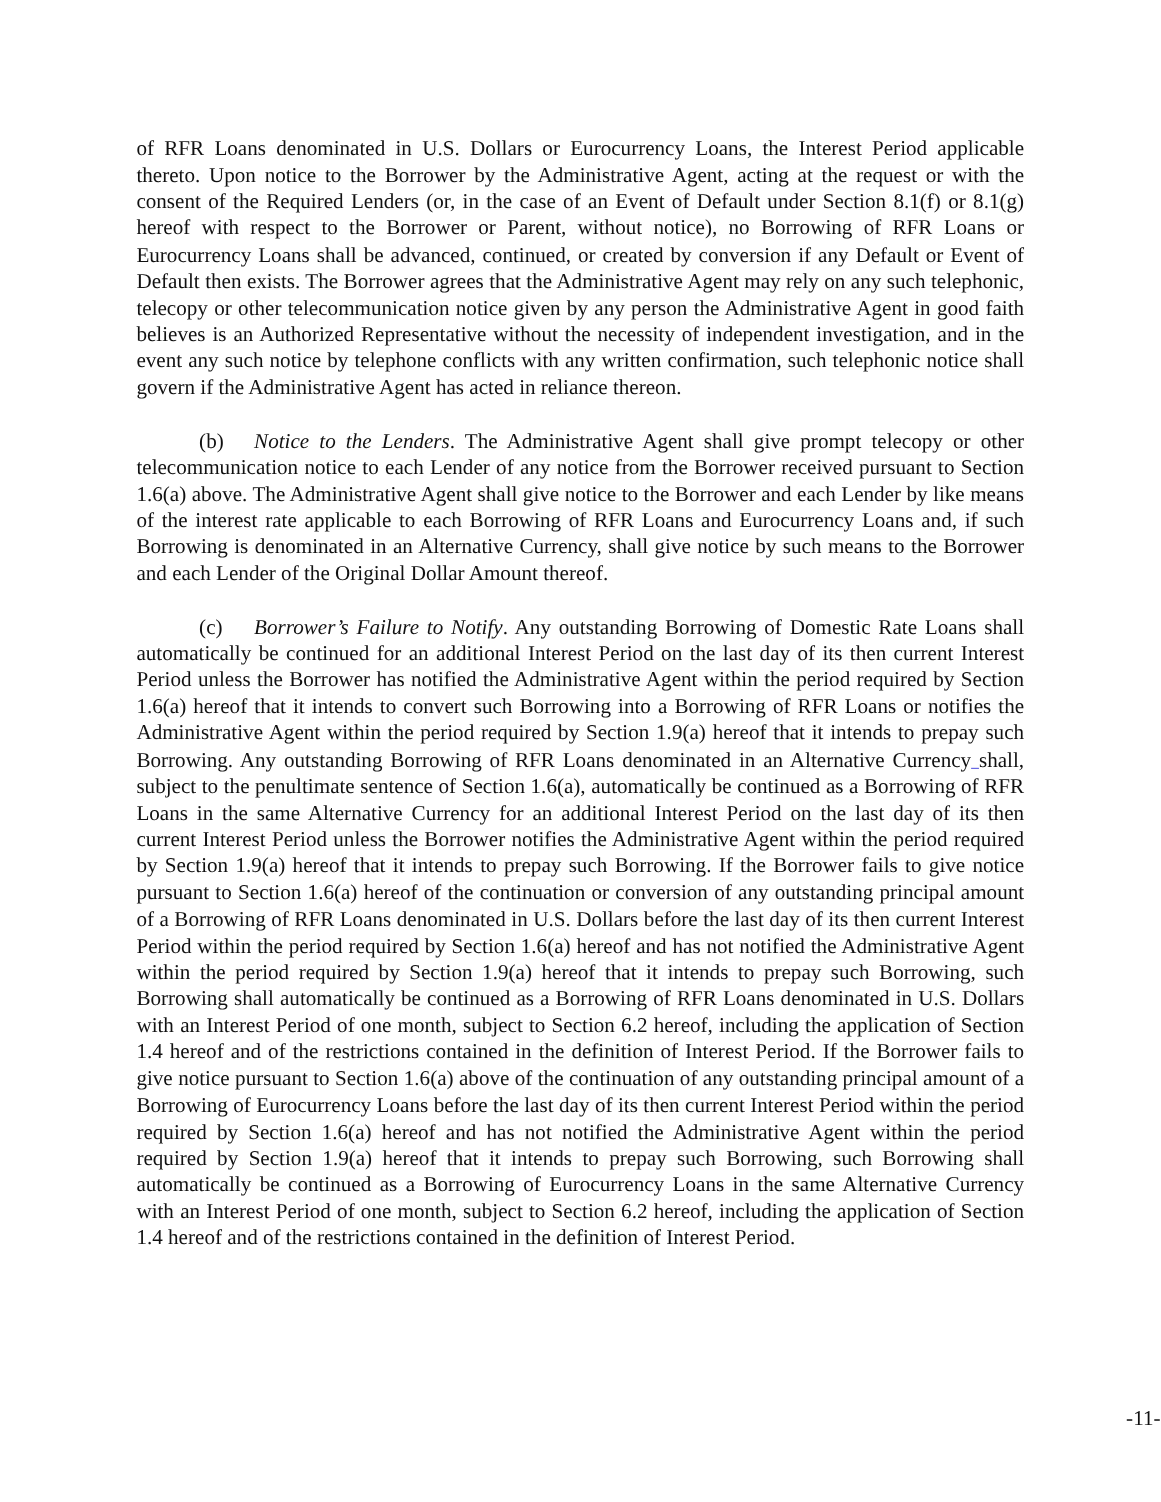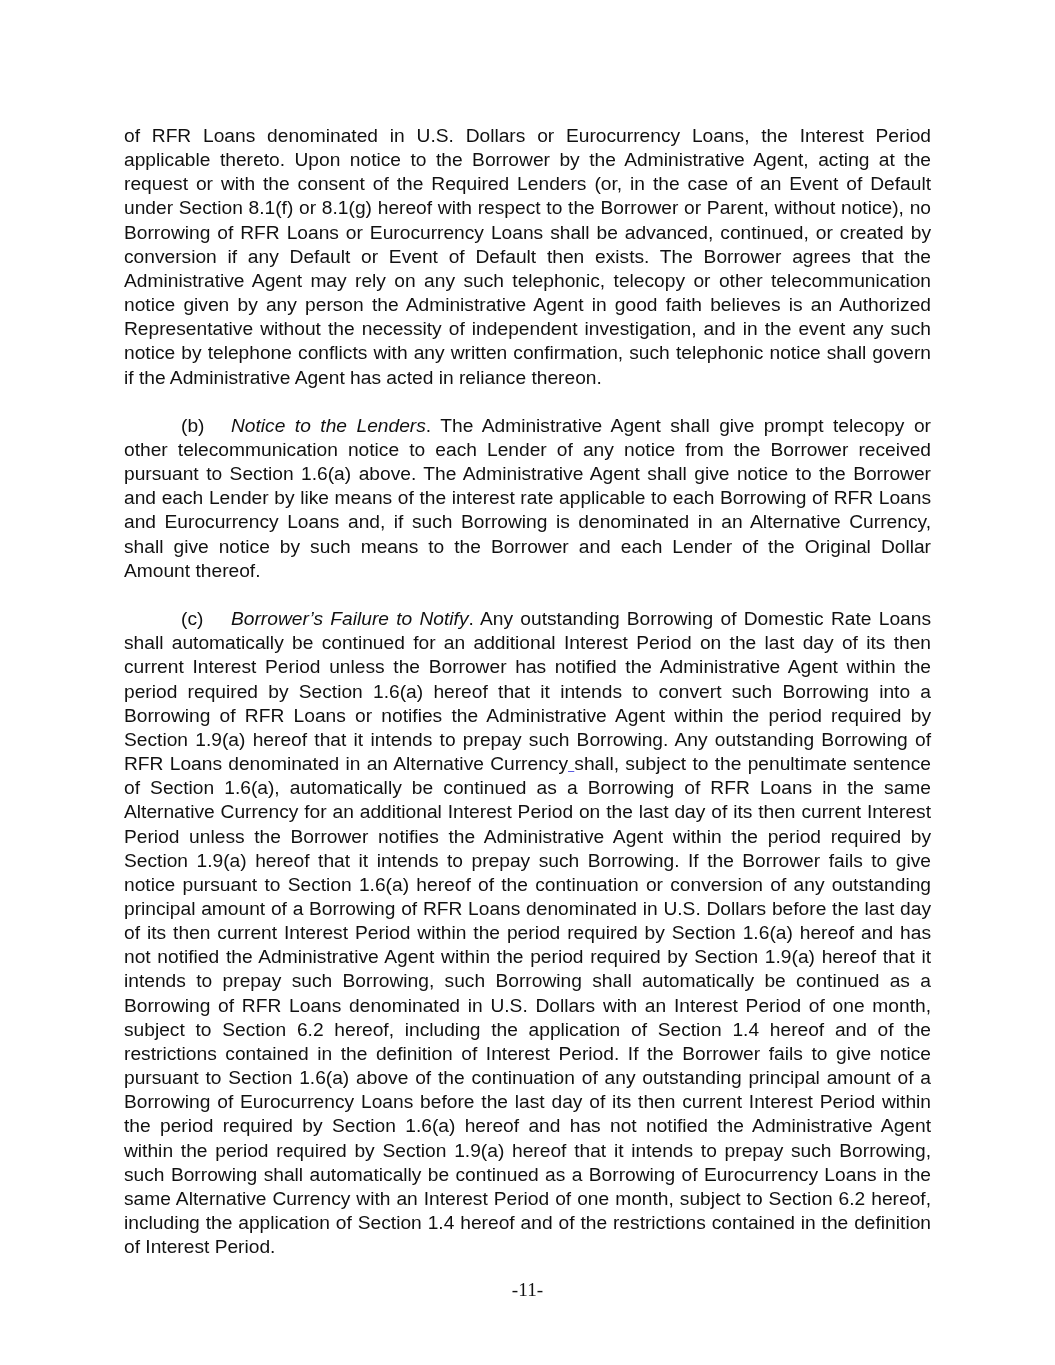--- a/index.html
+++ b/index.html
@@ -2,36 +2,36 @@
 <html><head>
   <meta charset="utf-8">
   <style>
     html, body { margin: 0; padding: 0; background: #ffffff; }
     body { width: 1055px; height: 1365px; position: relative; overflow: hidden; }
     .page {
       position: absolute;
       left: 124px;
       top: 124px;
       width: 807px;
-      font-family: Liberation Sans, sans-serif;
+      font-family: Liberation Serif, serif;
       font-size: 19.2px;
       line-height: 24.15px;
       color: #111111;
     }
     .para { margin: 0; text-align: justify; text-align-last: left; }
     .gap { height: 24.15px; }
     .indent { display: inline-block; width: 57px; }
     .label { display: inline-block; width: 50px; }
     .heading { font-style: italic; }
     .link-underscore { color: #3b3bd0; text-decoration: underline; text-decoration-color: #5a5ae0; }
     .footer {
       position: absolute;
       left: 0; width: 1055px;
       top: 1279px;
-      text-align: center;
+      text-align: right;
       font-family: "Liberation Serif", serif;
       font-size: 19.2px;
       color: #111111;
     }
   </style>
 </head>
 <body>
 
 <div class="page">
   <p class="para">of RFR Loans denominated in U.S. Dollars or Eurocurrency Loans, the Interest Period applicable thereto.  Upon notice to the Borrower by the Administrative Agent, acting at the request or with the consent of the Required Lenders (or, in the case of an Event of Default under Section 8.1(f) or 8.1(g) hereof with respect to the Borrower or Parent, without notice), no Borrowing of RFR Loans or Eurocurrency Loans shall be advanced, continued, or created by conversion if any Default or Event of Default then exists.  The Borrower agrees that the Administrative Agent may rely on any such telephonic, telecopy or other telecommunication notice given by any person the Administrative Agent in good faith believes is an Authorized Representative without the necessity of independent investigation, and in the event any such notice by telephone conflicts with any written confirmation, such telephonic notice shall govern if the Administrative Agent has acted in reliance thereon.</p>

